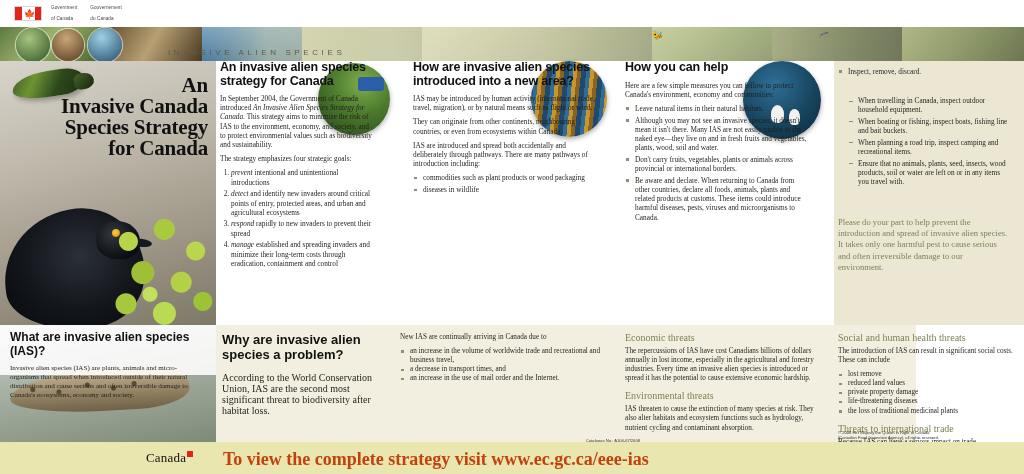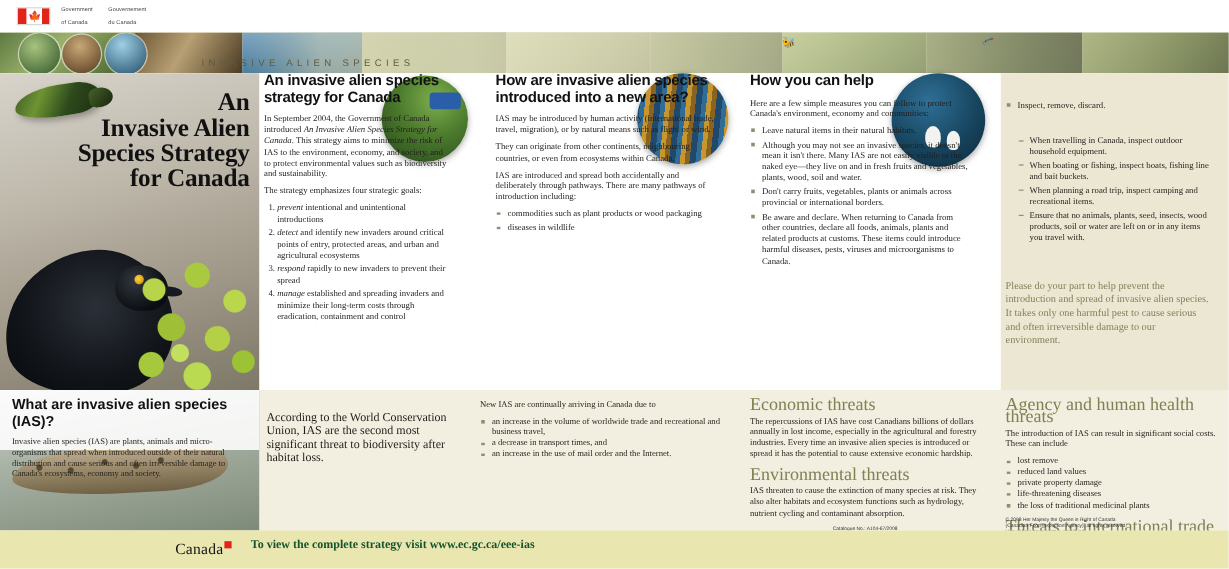--- a/index.html
+++ b/index.html
@@ -287,21 +287,21 @@
     position: absolute;
     left: 1px; top: 4.3px;
     width: 4px; height: 1px;
     background: #8d8f74;
   }
 
   .col1 { left: 220px; width: 155px; }
   .col2 { left: 413px; width: 185px; }
   .col3 { left: 625px; width: 185px; }
   .col4 { left: 838px; width: 172px; }
-  .col4 .col4-top { padding-top: 22px; }
+  .col4 .col4-top { padding-top: 6px; }
   .callout {
     margin-top: 30px;
     font-family: "Liberation Serif", serif;
     font-size: 8.6px;
     line-height: 11.4px;
     color: #7f8257;
   }
 
   
   .photo-circ {
@@ -334,21 +334,21 @@
     background: #f2f3f0;
     border-radius: 50% 50% 40% 40%;
   }
   .pc-water .bird1 { left: 28px; top: 44px; width: 13px; height: 18px; }
   .pc-water .bird2 { left: 46px; top: 48px; width: 11px; height: 16px; }
 
   
   .lower {
     position: absolute;
     left: 0; top: 325px;
-    width: 1024px; height: 117px;
+    width: 916px; height: 117px;
     background: #f2efe0;
   }
   .lower-photo {
     position: absolute;
     left: 0; top: 0;
     width: 216px; height: 117px;
     background: linear-gradient(170deg,#cfd6cf 0%,#a9b3a6 40%,#7e8a79 100%);
     overflow: hidden;
   }
   .goby {
@@ -388,21 +388,21 @@
     font-family: "Liberation Sans", sans-serif;
     font-weight: bold;
     font-size: 12px;
     line-height: 13.5px;
     color: #111;
   }
   .lower-col h3 {
     margin: 8px 0 4px 0;
     font-family: "Liberation Serif", serif;
     font-weight: normal;
-    font-size: 15px;
+    font-size: 10px;
     line-height: 10px;
     color: #7e8152;
   }
   .lower-col p {
     margin: 0 0 5px 0;
     font-size: 7.2px;
     line-height: 9.1px;
   }
   .lower-col ul {
     margin: 0 0 4px 0;
@@ -438,25 +438,25 @@
   .wordmark .flaglet {
     display: inline-block;
     width: 6px; height: 6px;
     margin-left: 1px;
     position: relative;
     top: -5px;
     background: #e2231a;
   }
   .footer-cta {
     position: absolute;
-    left: 209px; top: 7px;
+    left: 223px; top: 7px;
     font-family: "Liberation Serif", serif;
     font-weight: bold;
-    font-size: 10px;
-    color: #14532d;
+    font-size: 18px;
+    color: #c2410c;
   }
   .footer-meta {
     position: absolute;
     right: 232px; top: 3px;
     width: 130px;
     text-align: left;
     font-family: "Liberation Sans", sans-serif;
     font-size: 4.1px;
     line-height: 5.3px;
     color: #333;
@@ -528,21 +528,21 @@
       <div class="hero-bird"></div>
       <div class="hero-bird-head"></div>
       <div class="hero-bird-eye"></div>
       <div class="hero-bird-beak"></div>
       <div class="hero-foliage"></div>
       <div class="hero-beetle"></div>
       <div class="hero-beetle-head"></div>
     </div>
     <div class="hero-title">
       <span>An</span><br>
-      <span>Invasive Alien</span><br>
+      <span>Invasive Canada</span><br>
       <span>Species Strategy</span><br>
       <span>for Canada</span>
     </div>
 
     <div class="photo-circ pc-farm">
       <div class="tractor"></div>
     </div>
     <div class="photo-circ pc-forest"></div>
     <div class="photo-circ pc-water">
       <div class="bird1"></div>
@@ -607,41 +607,42 @@
       <div class="goby"></div>
       <div class="lower-whitebox"></div>
     </div>
 
     <div class="lower-col lc-what">
       <h2>What are invasive alien species (IAS)?</h2>
       <p>Invasive alien species (IAS) are plants, animals and micro-organisms that spread when introduced outside of their natural distribution and cause serious and often irreversible damage to Canada's ecosystems, economy and society.</p>
     </div>
 
     <div class="lower-col lc-why">
+      <h2>Why are invasive alien species a problem?</h2>
       <p class="lead">According to the World Conservation Union, IAS are the second most significant threat to biodiversity after habitat loss.</p>
     </div>
 
     <div class="lower-col lc-mid">
       <p>New IAS are continually arriving in Canada due to</p>
       <ul class="disc">
         <li>an increase in the volume of worldwide trade and recreational and business travel,</li>
         <li>a decrease in transport times, and</li>
         <li>an increase in the use of mail order and the Internet.</li>
       </ul>
     </div>
 
     <div class="lower-col lc-eco">
       <h3 style="margin-top:0">Economic threats</h3>
       <p>The repercussions of IAS have cost Canadians billions of dollars annually in lost income, especially in the agricultural and forestry industries. Every time an invasive alien species is introduced or spread it has the potential to cause extensive economic hardship.</p>
       <h3>Environmental threats</h3>
       <p>IAS threaten to cause the extinction of many species at risk. They also alter habitats and ecosystem functions such as hydrology, nutrient cycling and contaminant absorption.</p>
     </div>
 
     <div class="lower-col lc-soc">
-      <h3 style="margin-top:0">Agency and human health threats</h3>
+      <h3 style="margin-top:0">Social and human health threats</h3>
       <p>The introduction of IAS can result in significant social costs. These can include</p>
       <ul class="disc">
         <li>lost remove</li>
         <li>reduced land values</li>
         <li>private property damage</li>
         <li>life-threatening diseases</li>
         <li>the loss of traditional medicinal plants</li>
       </ul>
       <h3>Threats to international trade</h3>
       <p>Because IAS can have a serious impact on trade relationships, Canada must ensure unwanted pests and diseases are not imported or exported from our country.</p>

